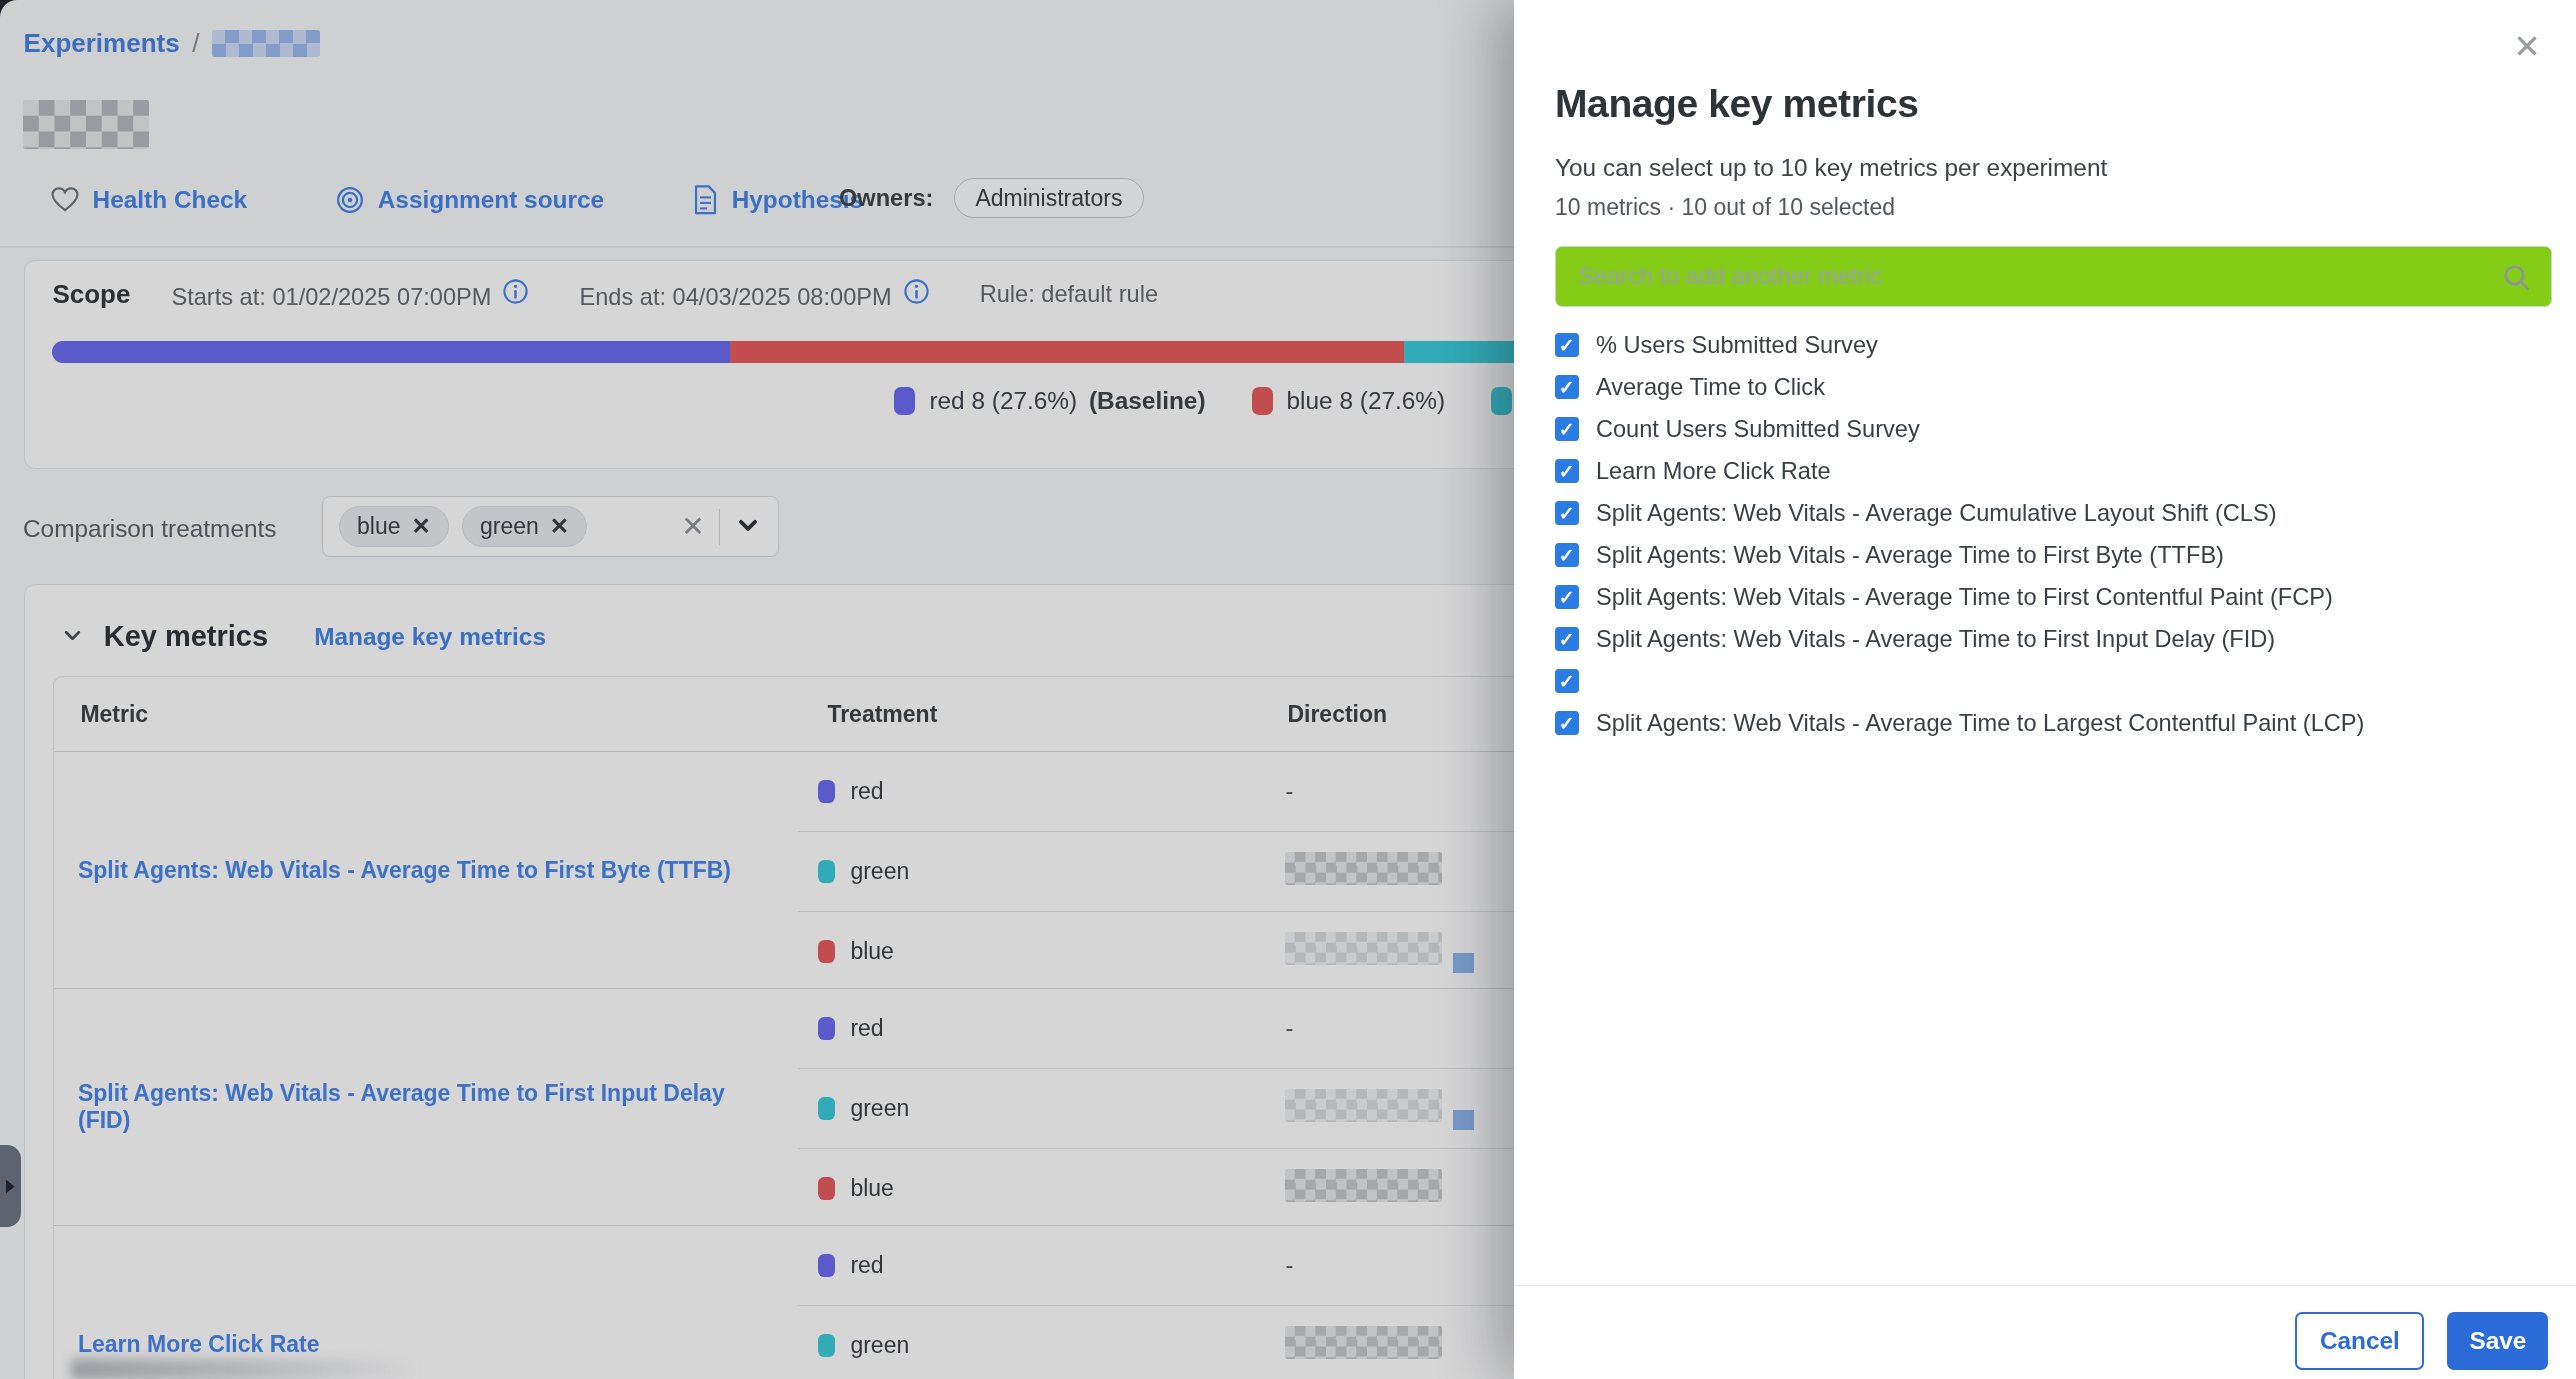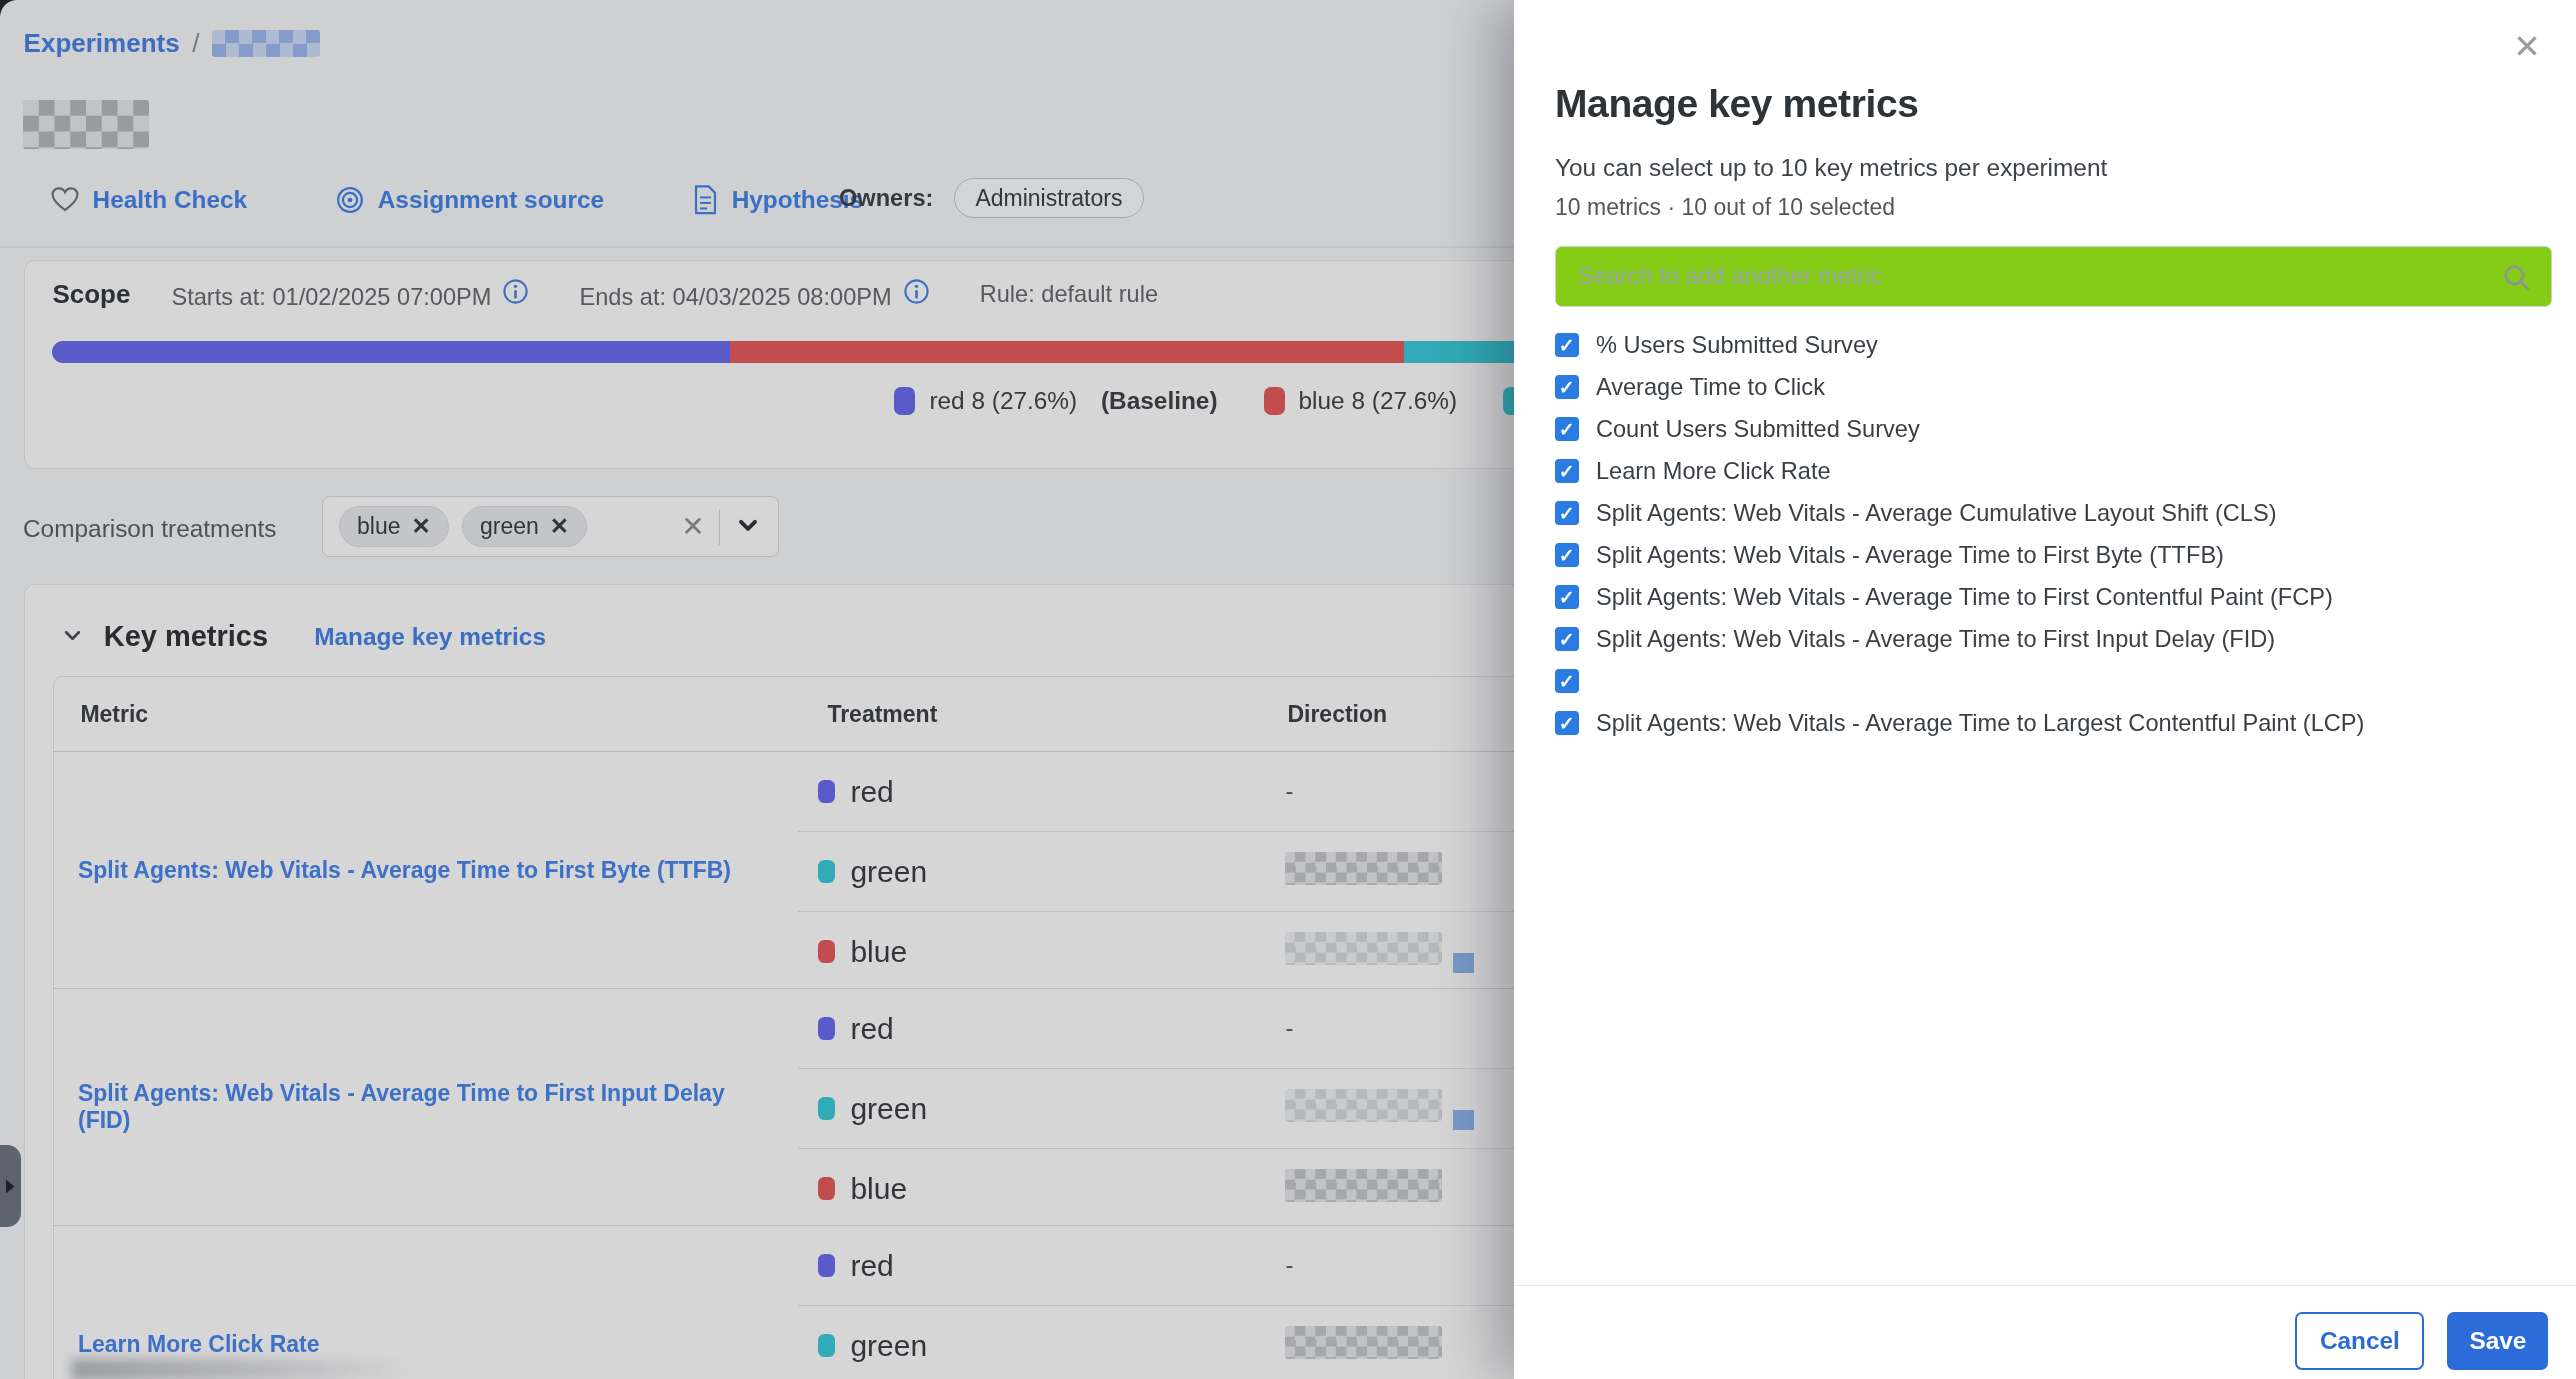--- a/index.html
+++ b/index.html
@@ -40,21 +40,21 @@
               border:1.6px solid #e4e6e9;border-radius:11px;box-sizing:border-box;}
   .scope-head{position:absolute;left:27px;top:17.3px;display:flex;align-items:center;font-size:23.6px;color:#66696d;}
   .scope-title{font-size:26px;font-weight:bold;color:#34383c;margin-right:41px;}
   .scope-item{display:flex;align-items:flex-end;gap:11px;margin-right:50px;}
   .scope-rule{color:#66696d;}
   .alloc-bar{position:absolute;left:27px;top:80px;width:2000px;height:22px;border-radius:11px;overflow:hidden;display:flex;}
   .alloc-seg{height:100%;}
   .legend{position:absolute;left:869px;top:126px;display:flex;align-items:center;gap:46px;font-size:24.4px;color:#3f4449;}
   .legend-item{display:flex;align-items:center;gap:14px;white-space:nowrap;}
   .legend-swatch{width:21px;height:28px;border-radius:7px;flex:none;}
-  .legend-suffix{font-weight:bold;margin-left:17px;}
+  .legend-suffix{font-weight:bold;margin-left:5px;}
 
   
   .comparison-label{position:absolute;left:23px;top:498px;height:61px;display:flex;align-items:center;
                     font-size:24.4px;color:#5c6065;}
   .treat-select{position:absolute;left:322px;top:496px;width:457px;height:61px;background:#fff;
                 border:1.6px solid #d9dcdf;border-radius:7.9px;box-sizing:border-box;
                 display:flex;align-items:center;padding:0 15.7px;gap:14px;}
   .chip{height:39px;background:#e9ebed;border:0.8px solid #dcdee1;border-radius:20.5px;display:flex;align-items:center;
         gap:11px;padding:0 17.3px;font-size:23px;color:#3a3e43;}
   .chip .chip-x{font-size:23px;font-weight:bold;color:#3a3e43;cursor:pointer;}
@@ -73,21 +73,21 @@
   .tbl-header{position:relative;height:74px;border-bottom:1.6px solid #d9dcdf;font-size:23px;font-weight:bold;color:#3d4145;}
   .th{position:absolute;top:23.6px;}
   .th-metric{left:26px;} .th-treatment{left:773px;} .th-direction{left:1233px;}
   .tbl-group{position:relative;height:236px;border-bottom:1.6px solid #dcdee1;}
   .metric-link{position:absolute;left:23.6px;top:0;height:100%;display:flex;align-items:center;
                font-size:23px;font-weight:bold;color:#4786ec;max-width:693px;cursor:pointer;}
   .rows{position:absolute;left:744px;right:0;top:0;bottom:0;}
   .t-row{position:relative;height:79px;}
   .t-row + .t-row{border-top:1.6px solid #e3e5e8;}
   .t-dot{position:absolute;left:19.7px;top:27.6px;width:17.3px;height:23.6px;border-radius:6.3px;}
-  .t-label{position:absolute;left:52px;top:0;height:100%;display:flex;align-items:center;font-size:30px;color:#3a3e43;}
+  .t-label{position:absolute;left:52px;top:0;height:100%;display:flex;align-items:center;font-size:23px;color:#3a3e43;}
   .t-dir{position:absolute;left:487px;top:0;height:100%;display:flex;align-items:center;color:#55585c;font-size:23.6px;}
   .dir-wrap{position:relative;}
 
   .edge-handle{position:absolute;left:0;top:1145px;width:20.5px;height:82px;background:#6e7684;
                border-radius:0 14px 14px 0;display:flex;align-items:center;cursor:pointer;}
   .edge-handle svg{margin-left:1.6px;}
   .bottom-smear{position:absolute;left:71px;top:1359px;width:346px;height:20.5px;
                 background:linear-gradient(90deg,rgba(110,115,122,.5),rgba(150,154,160,.35) 55%,rgba(150,154,160,0));
                 filter:blur(5.5px);}
 

